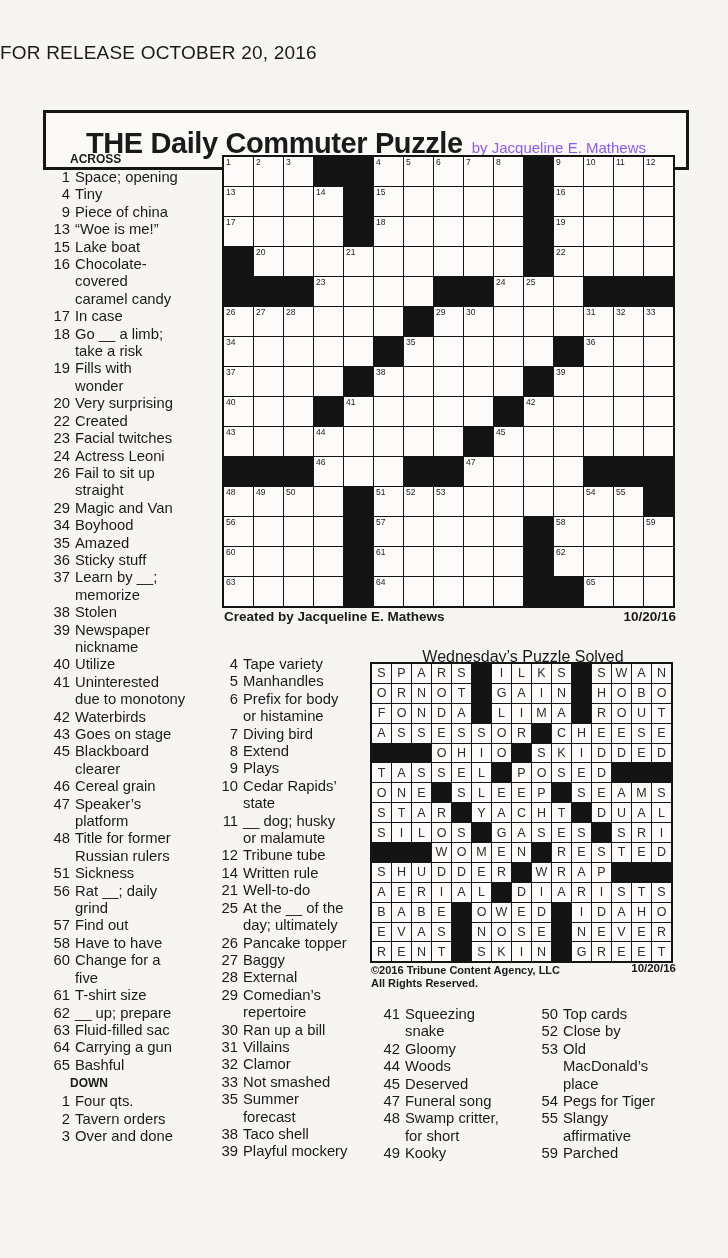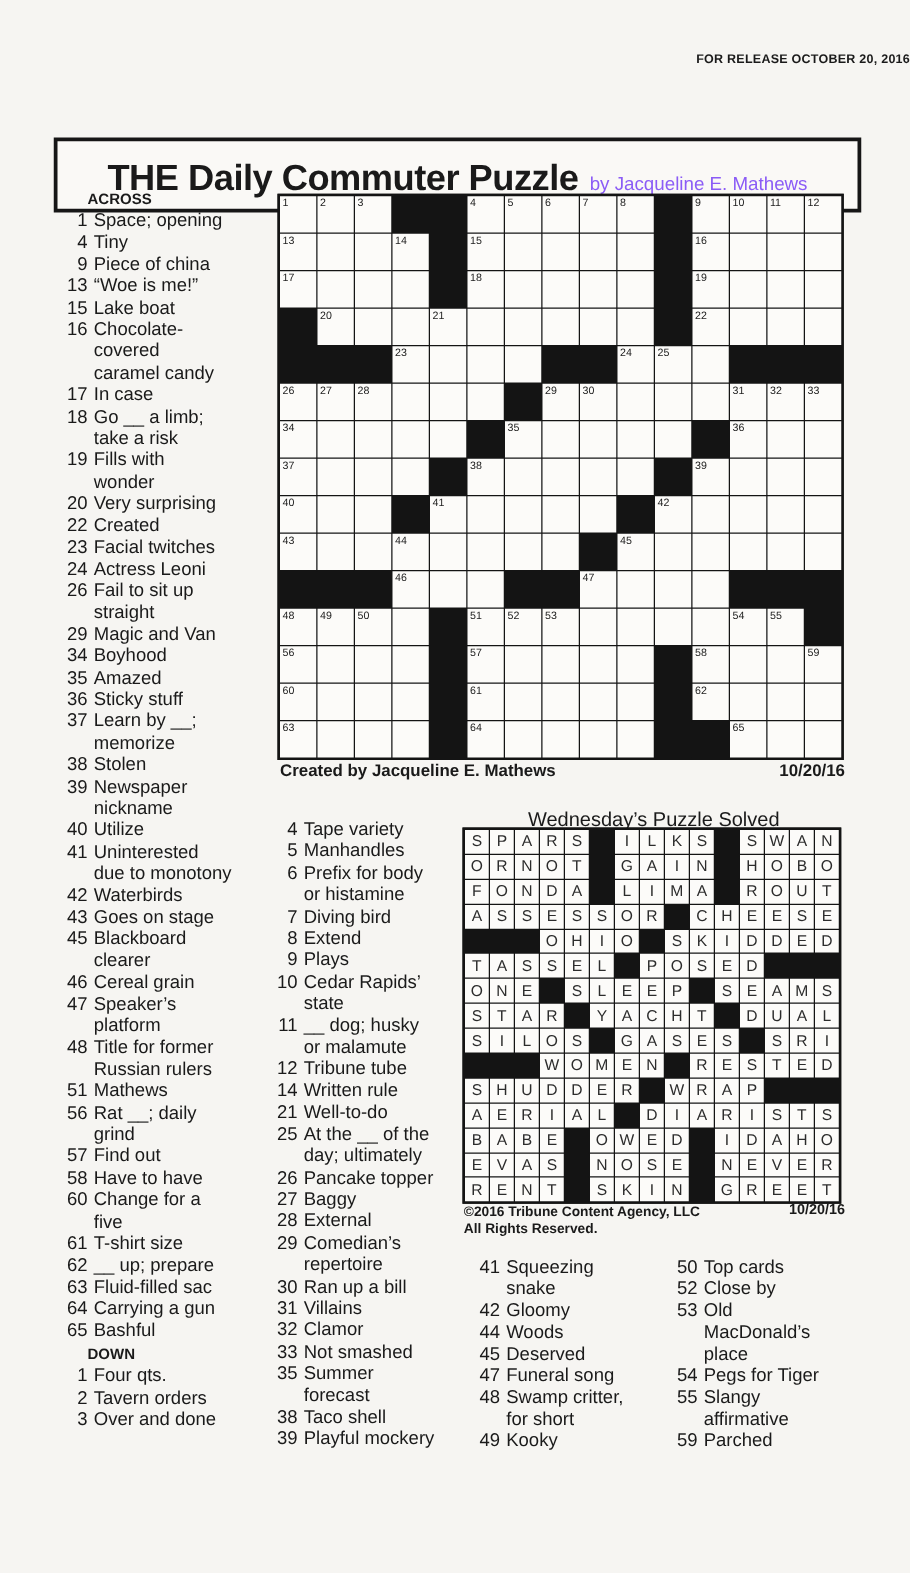--- a/index.html
+++ b/index.html
@@ -8,21 +8,21 @@
     background:#f6f5f2;
     font-family:"Liberation Sans",sans-serif;
     color:#1a1a1a;
     position:relative;
     -webkit-font-smoothing:antialiased;
   }
   .page{position:absolute;inset:0;overflow:hidden;}
 
   .release{
     position:absolute;top:42px;left:0;width:100%;
-    text-align:right;font-weight:bold;font-size:10px;letter-spacing:.2px;
+    text-align:left;font-weight:normal;font-size:19px;letter-spacing:.2px;
   }
   .title-box{
     position:absolute;left:43px;top:74px;width:640px;height:46px;
     border:3px solid #161616;background:#faf9f6;
     display:flex;align-items:baseline;justify-content:center;gap:9px;
     padding-top:8px;box-sizing:content-box;margin-top:36px;
   }
   .title-box .title{font-size:29px;font-weight:bold;letter-spacing:-.4px;line-height:44px;}
   .title-box .byline{font-size:15px;color:#8b5cf6;}
 
@@ -198,21 +198,21 @@
           <span class="ctext">Speaker’s
 platform</span>
         </div>
         <div class="clue">
           <span class="cnum">48</span>
           <span class="ctext">Title for former
 Russian rulers</span>
         </div>
         <div class="clue">
           <span class="cnum">51</span>
-          <span class="ctext">Mathews</span>
+          <span class="ctext">Sickness</span>
         </div>
         <div class="clue">
           <span class="cnum">56</span>
           <span class="ctext">Rat __; daily
 grind</span>
         </div>
         <div class="clue">
           <span class="cnum">57</span>
           <span class="ctext">Find out</span>
         </div>

